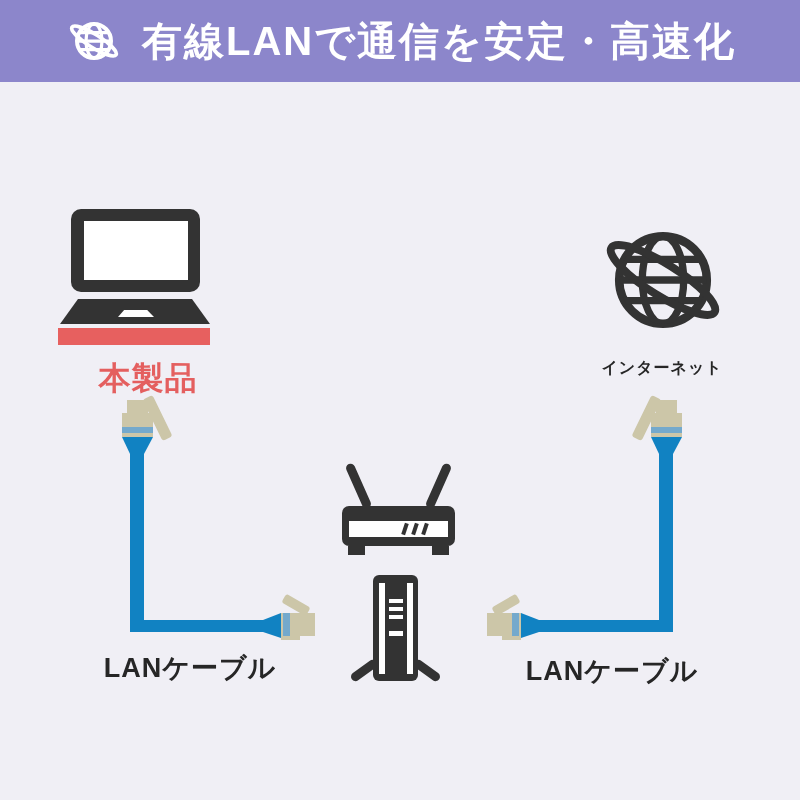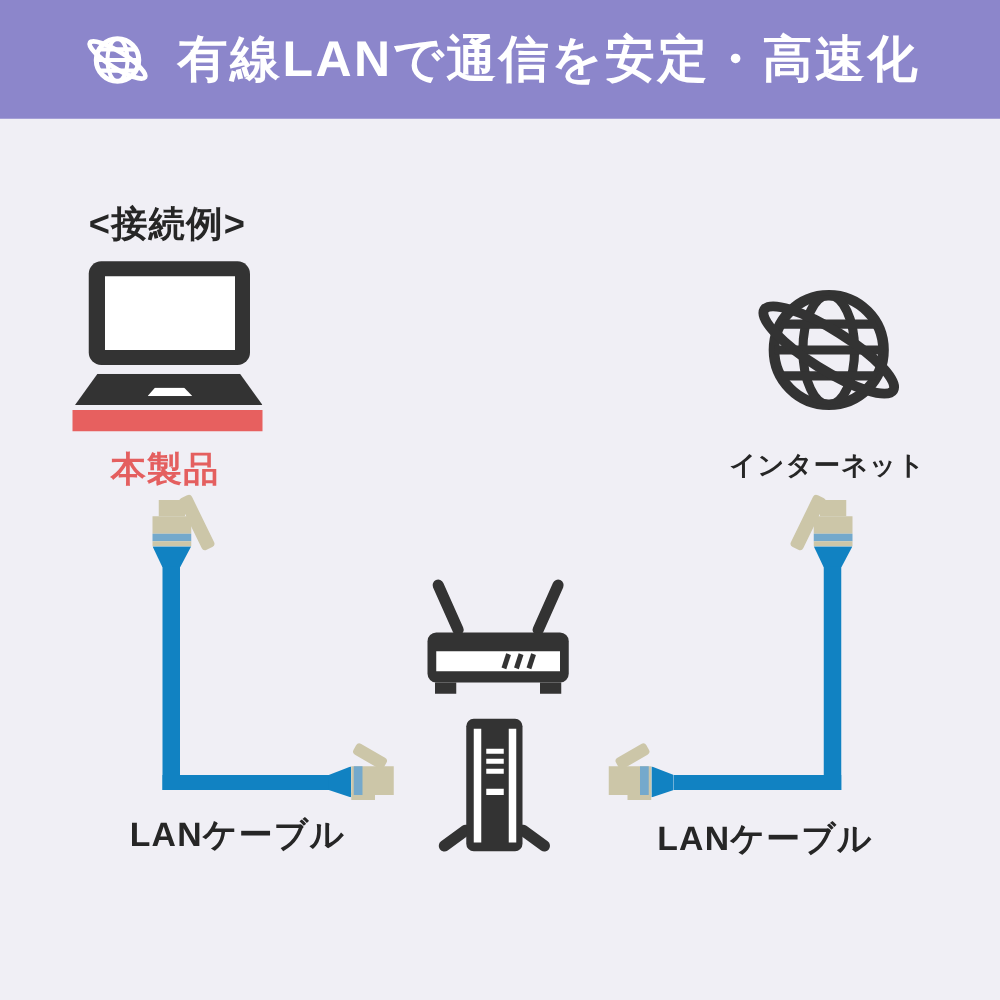--- a/index.html
+++ b/index.html
@@ -4,21 +4,21 @@
 <style>
   :root{
     --background:#f0eff5; --banner-purple:#8c86cb; --device-dark:#333333;
     --product-red:#e7605f; --product-text-red:#e45f5f; --cable-blue:#1182c2;
     --connector-tan:#ccc6a8; --connector-stripe-blue:#74a9cc; --label-dark:#262626;
   }
   *{margin:0;padding:0;box-sizing:border-box;}
   body{font-family:"Liberation Sans","DejaVu Sans",sans-serif;}
   .canvas{position:relative;width:800px;height:800px;background:var(--background);overflow:hidden;}
   .abs{position:absolute;}
-  .banner{left:0;top:0;width:800px;height:95px;background:var(--banner-purple);
+  .banner{left:0;top:0;width:800px;height:82px;background:var(--banner-purple);
           display:flex;align-items:center;justify-content:center;gap:18px;}
   .banner-title{color:#fff;font-size:40px;font-weight:bold;letter-spacing:2px;white-space:nowrap;}
   .lbl{font-weight:bold;color:var(--label-dark);text-align:center;white-space:nowrap;letter-spacing:1px;}
   .dark{background:var(--device-dark);}
   .white{background:#ffffff;}
   .tan{background:var(--connector-tan);}
   .blue{background:var(--cable-blue);}
   .stripe{background:var(--connector-stripe-blue);}
   .red{background:var(--product-red);}
   .rot{transform-origin:center center;}
@@ -40,46 +40,45 @@
         <ellipse cx="60" cy="60" rx="16" ry="34"></ellipse>
         <line x1="22" y1="43" x2="98" y2="43"></line>
         <line x1="22" y1="60" x2="98" y2="60"></line>
         <line x1="22" y1="77" x2="98" y2="77"></line>
       </g>
       <ellipse cx="60" cy="60" rx="52" ry="13" stroke-width="7.5" transform="rotate(32 60 60)"></ellipse>
     </svg>
     <span class="banner-title">有線LANで通信を安定・高速化</span>
   </header>
 
-  <span class="abs lbl" style="left:24px;top:160px;width:220px;font-size:29px;">&lt;接続例&gt;</span>
 
   <div>
     <div class="abs dark" style="left:71px;top:209px;width:129px;height:83px;border-radius:10px;"></div>
     <div class="abs white" style="left:84px;top:221px;width:104px;height:59px;"></div>
     <div class="abs dark" style="left:60px;top:299px;width:150px;height:25px;clip-path:polygon(12% 0,88% 0,100% 100%,0 100%);"></div>
     <div class="abs white" style="left:118px;top:310px;width:36px;height:7px;clip-path:polygon(17% 0,81% 0,100% 100%,0 100%);"></div>
   </div>
 
   <div class="abs red" style="left:58px;top:328px;width:152px;height:17px;"></div>
-  <span class="abs lbl" style="left:22px;top:357px;width:220px;font-size:28px;color:var(--product-text-red);">本製品</span>
+  <span class="abs lbl" style="left:38px;top:357px;width:220px;font-size:32px;color:var(--product-text-red);">本製品</span>
 
   <svg class="abs globe" style="left:590px;top:207px;" width="146" height="146" viewBox="0 0 120 120" fill="none" stroke="currentColor">
     <circle cx="60" cy="60" r="36" stroke-width="7"></circle>
     <clipPath id="clipB">
         <circle cx="60" cy="60" r="36"></circle>
       </clipPath>
     <g clip-path="url(#clipB)" stroke-width="6">
       <ellipse cx="60" cy="60" rx="17" ry="36"></ellipse>
       <line x1="20" y1="43" x2="100" y2="43"></line>
       <line x1="20" y1="60" x2="100" y2="60"></line>
       <line x1="20" y1="77" x2="100" y2="77"></line>
     </g>
     <ellipse cx="60" cy="60" rx="50" ry="13" stroke-width="6.5" transform="rotate(32 60 60)"></ellipse>
   </svg>
-  <span class="abs lbl" style="left:552px;top:358px;width:220px;font-size:21px;">インターネット</span>
+  <span class="abs lbl" style="left:552px;top:358px;width:220px;font-size:16px;">インターネット</span>
 
   <div>
     <div class="abs tan rot" style="left:152px;top:395px;width:11px;height:46px;border-radius:3px;transform:rotate(-26deg);"></div>
     <div class="abs tan" style="left:127px;top:400px;width:21px;height:13px;"></div>
     <div class="abs tan" style="left:122px;top:413px;width:31px;height:14px;"></div>
     <div class="abs stripe" style="left:122px;top:427px;width:31px;height:6px;"></div>
     <div class="abs tan" style="left:122px;top:433px;width:31px;height:4px;"></div>
     <div class="abs blue" style="left:122px;top:437px;width:31px;height:17px;clip-path:polygon(0 0,100% 0,71% 100%,26% 100%);"></div>
     <div class="abs blue" style="left:130px;top:453px;width:14px;height:179px;"></div>
     <div class="abs blue" style="left:130px;top:620px;width:134px;height:12px;"></div>

